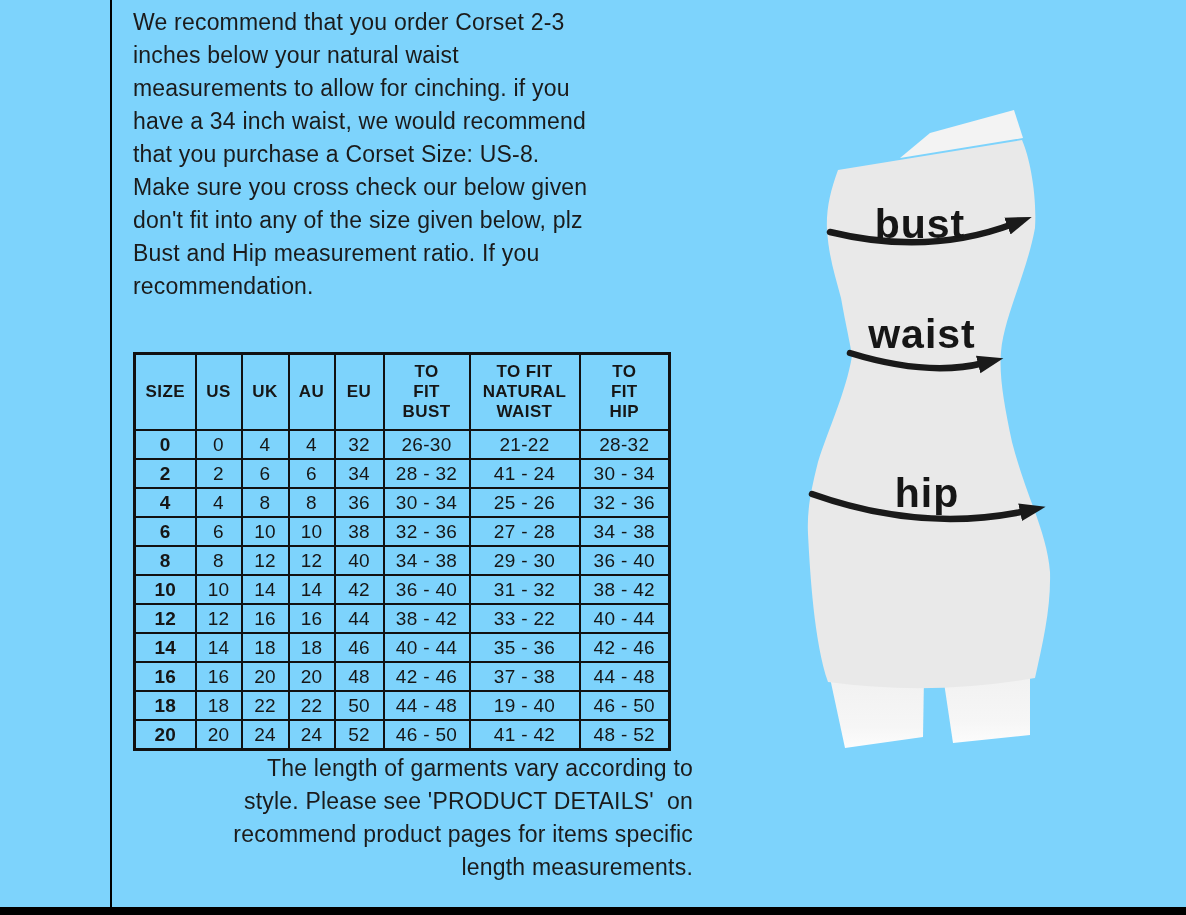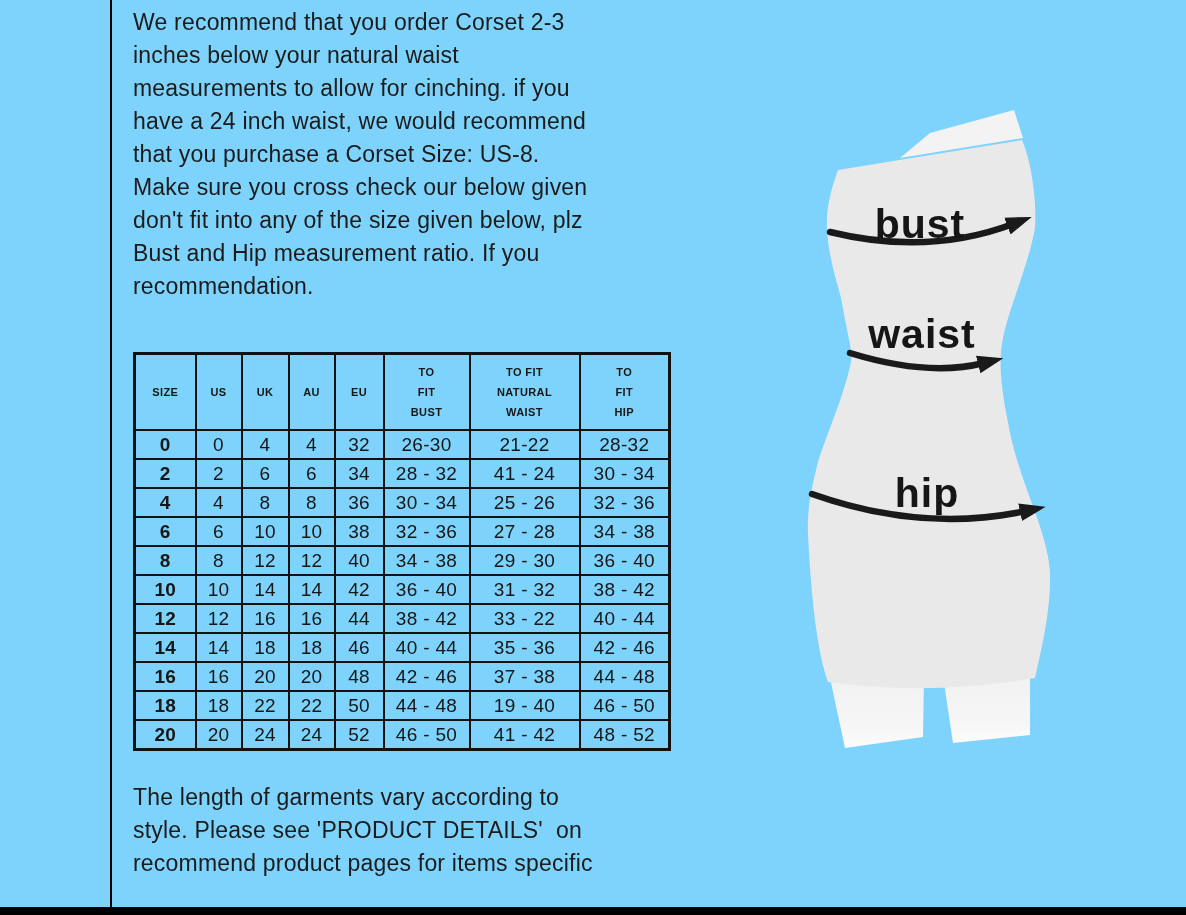--- a/index.html
+++ b/index.html
@@ -4,37 +4,37 @@
 <style>
   html,body { margin:0; padding:0; background:#ffffff; }
   .page {
     position:relative; width:1186px; height:915px; background:#7dd3fc;
     font-family:"Liberation Sans", sans-serif; color:#1c1c1c; overflow:hidden;
   }
   .left-rule   { position:absolute; left:110px; top:0; width:2px; height:907px; background:#000; }
   .bottom-rule { position:absolute; left:0; top:907px; width:1186px; height:8px; background:#000; }
 
   .intro  { position:absolute; left:133px; top:6px;  width:560px; }
-  .footer { position:absolute; left:133px; top:781px; width:560px; }
+  .footer { position:absolute; left:133px; top:752px; width:560px;text-align:right; }
   .text-line {
     font-size:23px; line-height:33px; letter-spacing:0.2px;
     white-space:pre; color:#1b1b1b;
   }
 
   table.size-chart {
     position:absolute; left:133px; top:352px;
     border-collapse:collapse; table-layout:fixed;
     border:3px solid #111;
   }
   table.size-chart th, table.size-chart td {
     border:2px solid #111; text-align:center; vertical-align:middle; padding:0;
     color:#161616;
   }
   table.size-chart th {
-    font-size:11px; font-weight:bold; line-height:20px; height:74px;
+    font-size:17px; font-weight:bold; line-height:20px; height:74px;
     white-space:pre-line; letter-spacing:0.4px;
   }
   table.size-chart td { font-size:19px; height:27px; letter-spacing:0.3px; }
   table.size-chart td:first-child { font-weight:bold; }
 
   .figure { position:absolute; left:780px; top:100px; width:310px; height:815px; }
   .figure text {
     font-family:"Liberation Sans", sans-serif;
     font-size:41px; font-weight:bold; letter-spacing:1px; fill:#161616;
   }
@@ -44,21 +44,21 @@
 
 <div class="page">
 
   <div class="left-rule"></div>
   <div class="bottom-rule"></div>
 
   <div class="intro">
       <div class="text-line">We recommend that you order Corset 2-3</div>
       <div class="text-line">inches below your natural waist</div>
       <div class="text-line">measurements to allow for cinching. if you</div>
-      <div class="text-line">have a 24 inch waist, we would recommend</div>
+      <div class="text-line">have a 34 inch waist, we would recommend</div>
       <div class="text-line">that you purchase a Corset Size: US-8.</div>
       <div class="text-line">Make sure you cross check our below given</div>
       <div class="text-line">don't fit into any of the size given below, plz</div>
       <div class="text-line">Bust and Hip measurement ratio. If you</div>
       <div class="text-line">recommendation.</div>
     </div>
 
   <table class="size-chart">
     <colgroup>
       <col style="width:61px">
@@ -199,20 +199,21 @@
           <td>41 - 42</td>
           <td>48 - 52</td>
         </tr>
       </tbody>
   </table>
 
   <div class="footer">
       <div class="text-line">The length of garments vary according to</div>
       <div class="text-line">style. Please see 'PRODUCT DETAILS'  on</div>
       <div class="text-line">recommend product pages for items specific</div>
+      <div class="text-line">length measurements.</div>
     </div>
 
   <svg class="figure" viewBox="0 0 310 815" xmlns="http://www.w3.org/2000/svg">
     <defs>
       <linearGradient id="legFade" x1="0" y1="0" x2="0" y2="1">
         <stop offset="0" stop-color="#f1f1f1"></stop>
         <stop offset="0.7" stop-color="#f6f6f6"></stop>
         <stop offset="1" stop-color="#fcfcfc"></stop>
       </linearGradient>
       <marker id="arrowHead" markerUnits="userSpaceOnUse" markerWidth="28" markerHeight="22" refX="6" refY="10" orient="auto">

